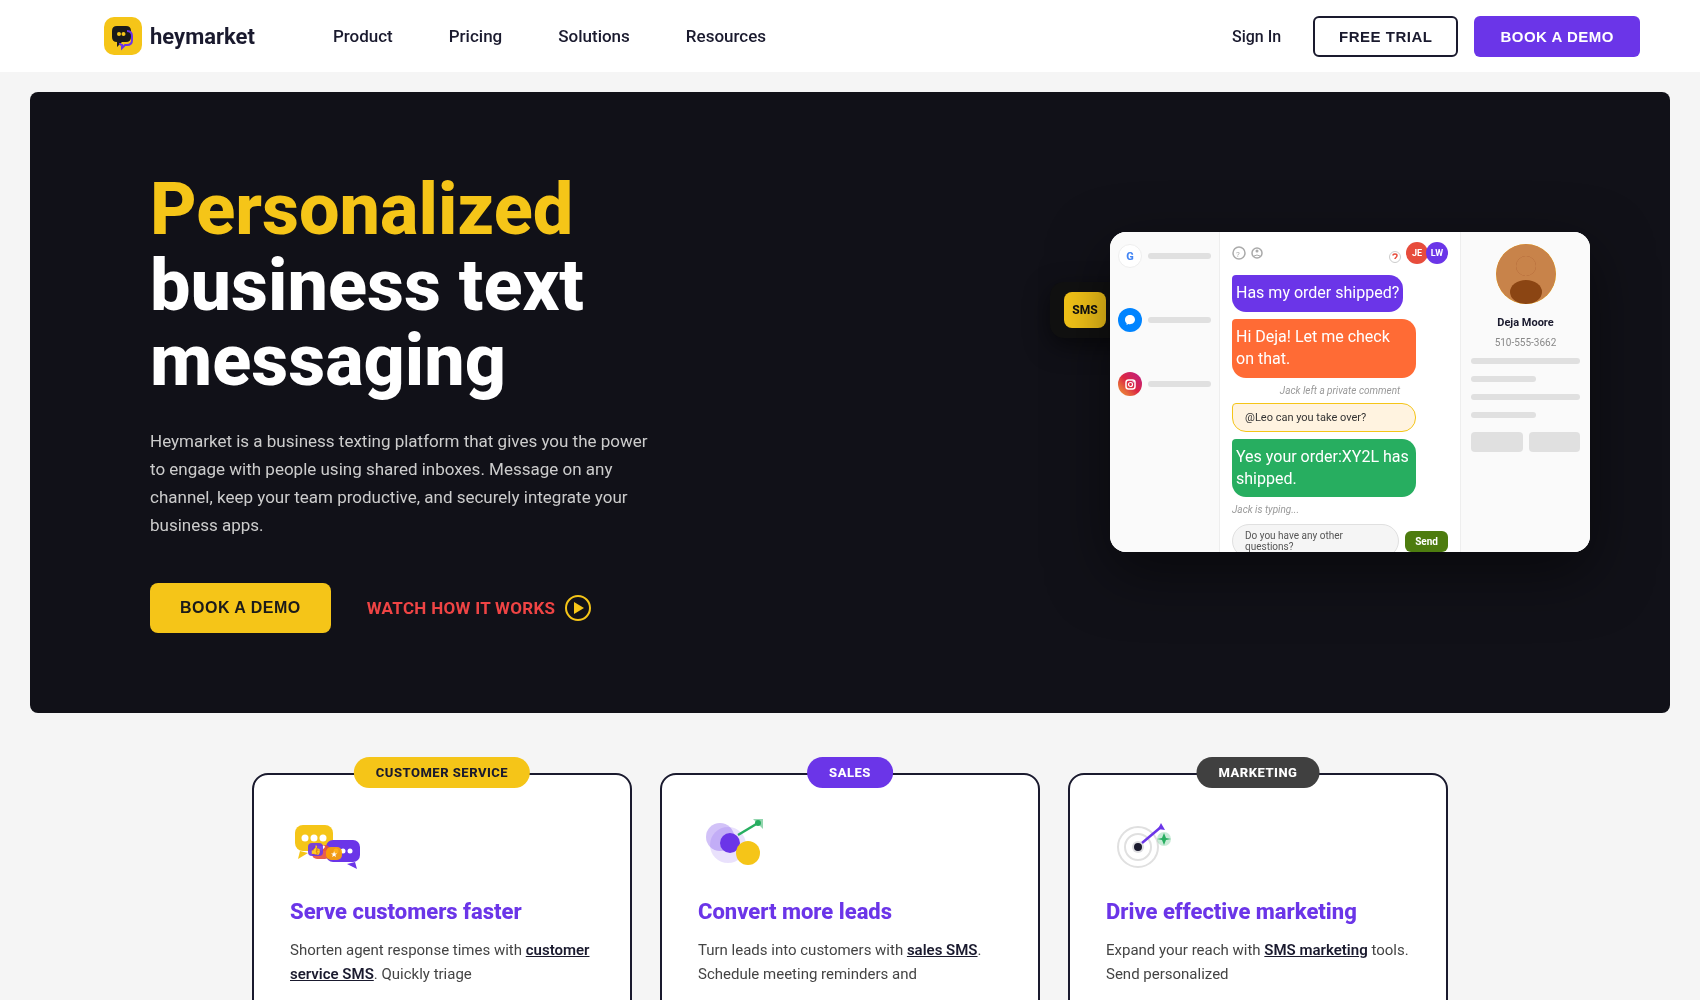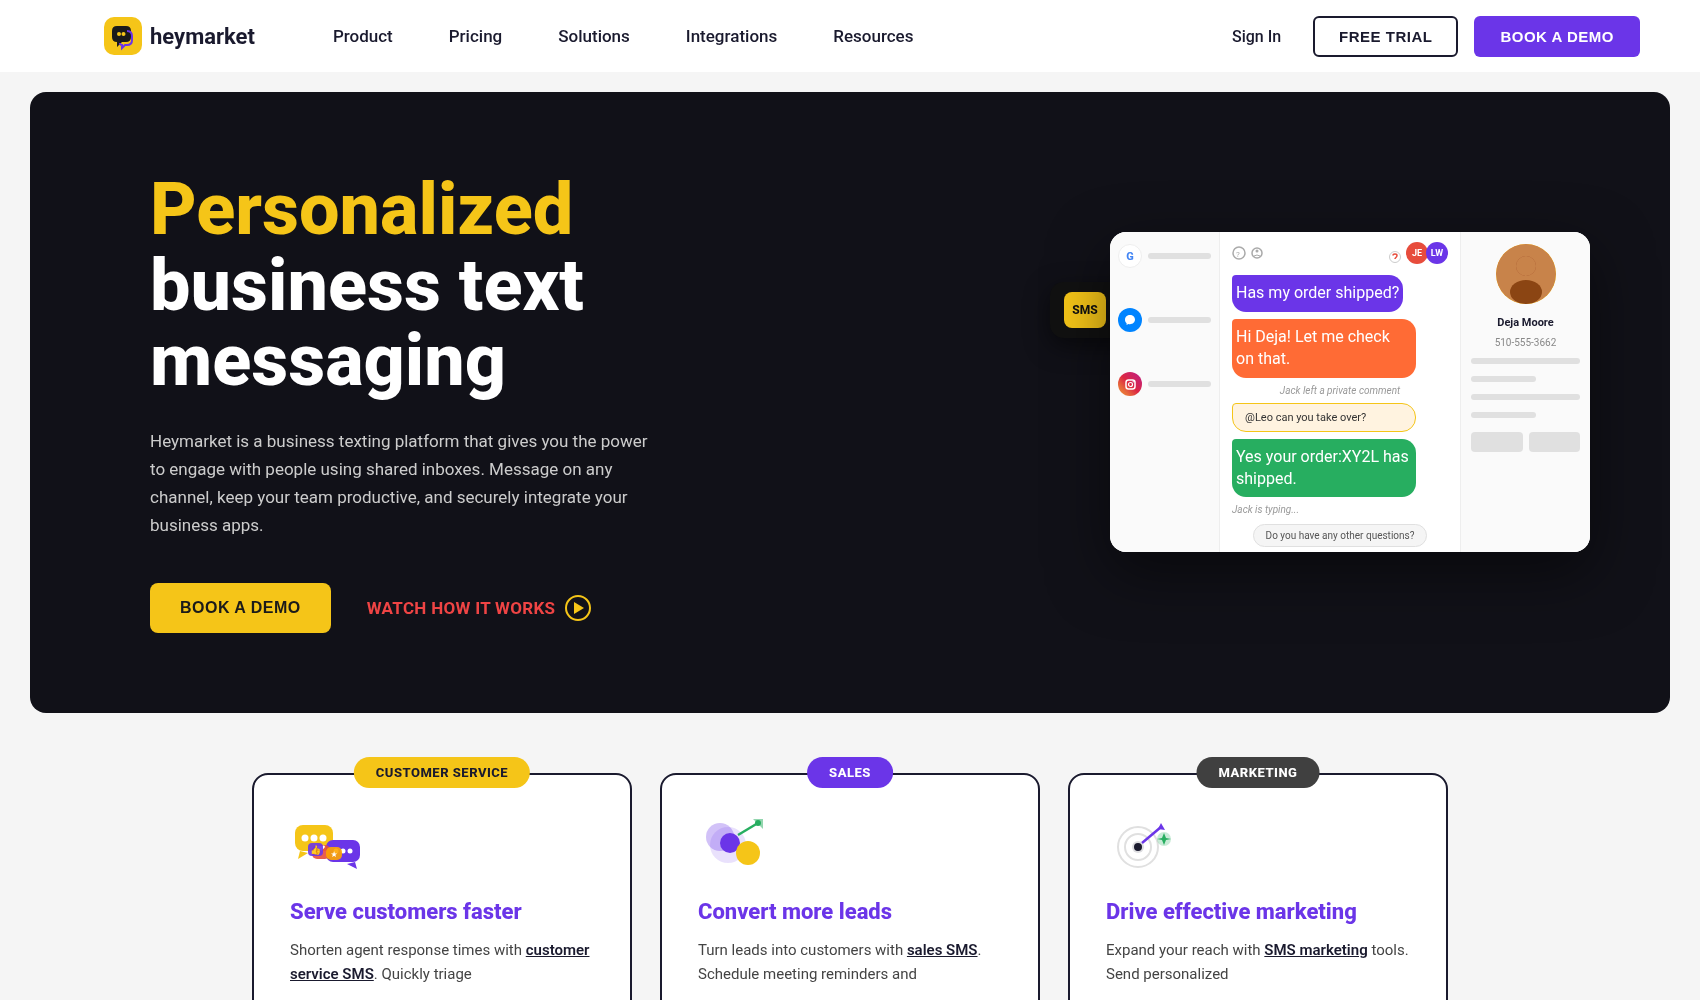--- a/index.html
+++ b/index.html
@@ -81,21 +81,21 @@
       border-radius: 6px;
       cursor: pointer;
       border: none;
       letter-spacing: 0.5px;
     }
 
     
     .hero-wrapper {
       margin: 20px 30px 0 30px;
       background: #111118;
-      border-radius: 16px;
+      border-radius: 8px;
       padding: 80px 80px 80px 120px;
       display: flex;
       align-items: center;
       justify-content: space-between;
       min-height: 540px;
       position: relative;
       overflow: hidden;
     }
     .hero-content {
       max-width: 580px;
@@ -313,33 +313,32 @@
     .typing-indicator {
       font-size: 10px;
       color: #999;
       font-style: italic;
     }
     .send-bar {
       display: flex;
       align-items: center;
       gap: 6px;
       margin-top: 2px;
-      flex-direction: column;
     }
     .send-input {
       background: #f5f5f5;
       border-radius: 20px;
       padding: 5px 12px;
       font-size: 10px;
       flex: 1;
       color: #555;
       border: 1px solid #e0e0e0;
     }
     .send-btn {
-      background: #4c1d95;
+      background: #4d7c0f;
       color: #fff;
       border-radius: 6px;
       padding: 5px 10px;
       font-size: 10px;
       font-weight: 700;
       cursor: pointer;
       text-align: center;
     }
     .chat-right-panel {
       width: 130px;
@@ -474,21 +473,20 @@
       <circle cx="19.5" cy="17" r="2" fill="#F5C518"></circle>
       <path d="M23 14 Q28 14 28 19 L28 23 Q28 28 23 28 L21 28 L18 31 L18 28 Q16 28 16 26" stroke="#6b35e8" stroke-width="2" fill="none"></path>
     </svg>
     <span class="logo-text">heymarket</span>
   </div>
 
   <div class="nav-links">
     <a class="nav-link">Product</a>
     <a class="nav-link">Pricing</a>
     <a class="nav-link">Solutions</a>
-    <a class="nav-link">Integrations</a>
     <a class="nav-link">Resources</a>
   </div>
 
   <div class="nav-actions">
     <a class="sign-in-link">Sign In</a>
     <button class="free-trial-btn">FREE TRIAL</button>
     <button class="book-demo-btn-nav">BOOK A DEMO</button>
   </div>
 </nav>
 

